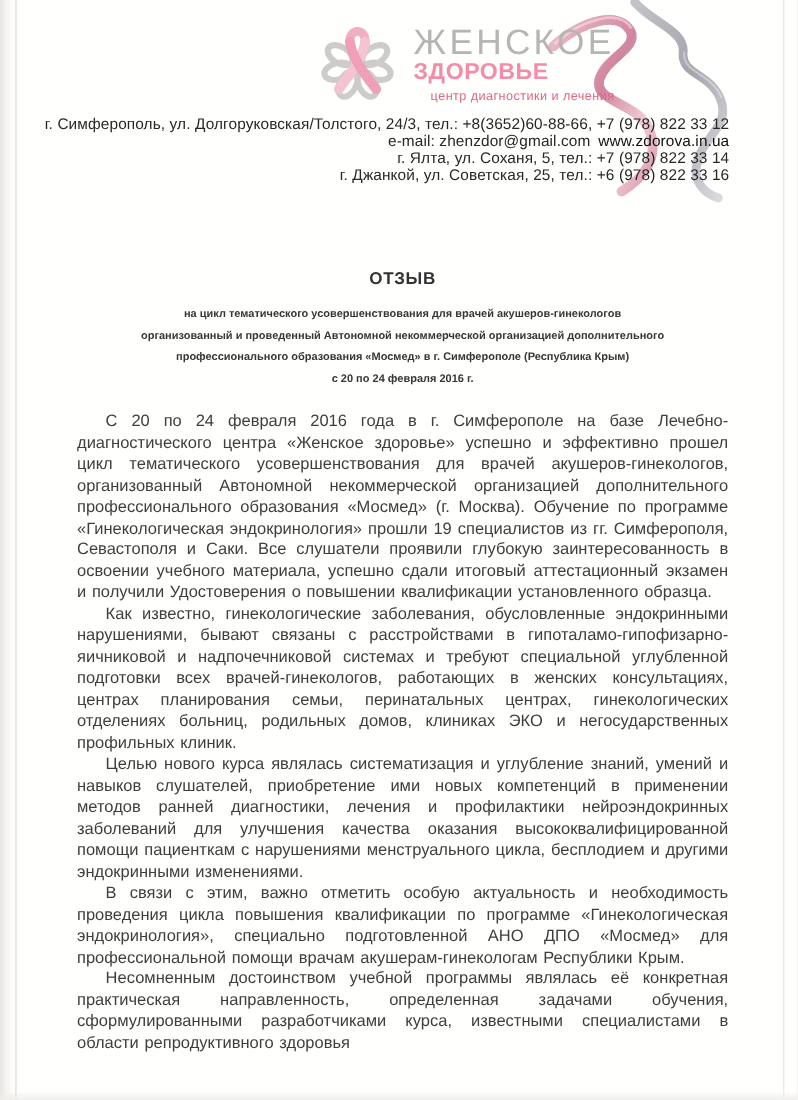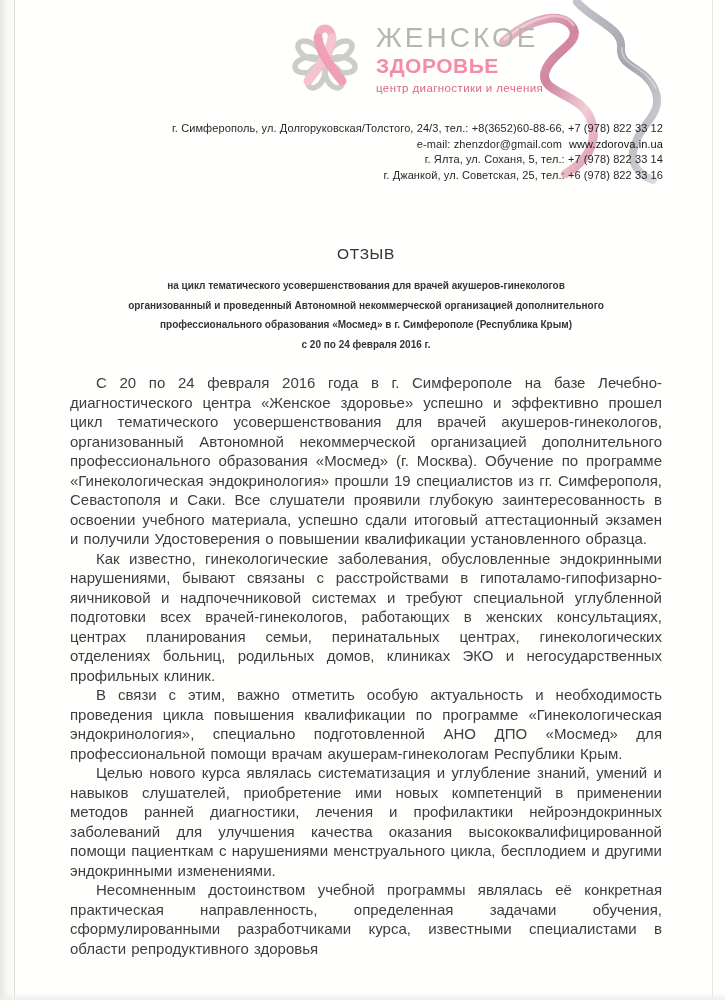--- a/index.html
+++ b/index.html
@@ -26,46 +26,45 @@
   }
   .scan-edge-bottom{
     position:absolute;left:0;right:0;bottom:0;height:8px;
     background:linear-gradient(0deg,#efeeea,rgba(255,255,255,0));
   }
   
   .logo-row{position:absolute;top:18px;left:286px;display:flex;align-items:flex-start;}
   .logo-mark{width:78px;height:80px;flex:0 0 auto;}
   .logo-text{margin-left:12px;padding-top:6px;}
   .logo-top{
-    font-size:28px;line-height:28px;letter-spacing:3px;
+    font-size:32px;line-height:28px;letter-spacing:3px;
     color:#b7b5b1;font-weight:400;
   }
   .logo-bottom{
     font-size:21px;line-height:30px;letter-spacing:.5px;
     color:#f48ca6;font-weight:700;margin-top:-1px;
   }
   .logo-tagline{
     font-size:11.5px;line-height:13px;letter-spacing:.4px;
     color:#dd6880;margin-top:1px;text-align:right;
   }
   .corner-ribbons{position:absolute;top:0;right:0;width:240px;height:190px;filter:blur(.4px);}
   .contacts{
     position:absolute;top:105px;right:62px;text-align:right;
-    font-size:11px;line-height:15.6px;color:#272727;
+    font-size:14px;line-height:15.6px;color:#272727;
     letter-spacing:.1px;
-    margin-top:16px;
   }
   .contacts .site{font-weight:400;color:#101010;margin-left:7px;}
   
   .doc{
     position:absolute;top:245px;left:70px;width:592px;
   }
   .doc-title{
     margin:0 0 13px 0;text-align:center;
-    font-size:15.5px;font-weight:400;letter-spacing:.6px;color:#333;
+    font-size:15.5px;font-weight:700;letter-spacing:.6px;color:#333;
   }
   .doc-subtitle div{
     text-align:center;font-weight:700;font-size:10px;line-height:19.5px;color:#363636;
   }
   .doc p{
     margin:0;text-align:justify;text-indent:26px;
     font-size:15px;line-height:19.5px;color:#3e3e3e;word-spacing:1px;
   }
   .doc p.first{margin-top:19px;}
 </style>
@@ -131,18 +130,18 @@
   <div class="doc">
     <h1 class="doc-title">ОТЗЫВ</h1>
     <div class="doc-subtitle">
       <div>на цикл тематического усовершенствования для врачей акушеров-гинекологов</div>
       <div>организованный и проведенный Автономной некоммерческой организацией дополнительного</div>
       <div>профессионального образования «Мосмед»  в г. Симферополе (Республика Крым)</div>
       <div>с 20 по 24 февраля 2016 г.</div>
     </div>
     <p class="first">С 20 по 24 февраля 2016 года в г. Симферополе на базе Лечебно-диагностического центра «Женское здоровье» успешно и эффективно прошел цикл тематического усовершенствования для врачей акушеров-гинекологов, организованный Автономной некоммерческой организацией дополнительного профессионального образования «Мосмед» (г. Москва). Обучение по программе «Гинекологическая эндокринология» прошли 19 специалистов из гг. Симферополя, Севастополя и Саки. Все слушатели проявили глубокую заинтересованность в освоении учебного материала, успешно сдали итоговый аттестационный экзамен и получили Удостоверения о повышении квалификации установленного образца.</p>
     <p>Как известно, гинекологические заболевания, обусловленные эндокринными нарушениями,  бывают связаны с расстройствами в гипоталамо-гипофизарно-яичниковой и надпочечниковой системах и требуют специальной углубленной подготовки всех врачей-гинекологов, работающих в женских консультациях, центрах планирования семьи, перинатальных центрах, гинекологических отделениях больниц, родильных домов, клиниках ЭКО и негосударственных профильных клиник.</p>
+    <p>Целью нового курса являлась систематизация и углубление знаний, умений и навыков слушателей, приобретение ими новых компетенций в применении методов ранней диагностики, лечения и профилактики нейроэндокринных заболеваний для улучшения качества оказания высококвалифицированной помощи пациенткам с нарушениями менструального цикла, бесплодием и другими эндокринными изменениями.</p>
     <p>В связи с этим, важно отметить особую актуальность и необходимость проведения цикла повышения квалификации по программе «Гинекологическая эндокринология», специально подготовленной АНО ДПО «Мосмед» для профессиональной помощи врачам акушерам-гинекологам  Республики Крым.</p>
-    <p>Целью нового курса являлась систематизация и углубление знаний, умений и навыков слушателей, приобретение ими новых компетенций в применении методов ранней диагностики, лечения и профилактики нейроэндокринных заболеваний для улучшения качества оказания высококвалифицированной помощи пациенткам с нарушениями менструального цикла, бесплодием и другими эндокринными изменениями.</p>
     <p>Несомненным достоинством учебной программы являлась её конкретная практическая направленность,  определенная  задачами  обучения,  сформулированными разработчиками курса, известными специалистами в области репродуктивного здоровья</p>
   </div>
 
 </div>
 
 </body></html>

